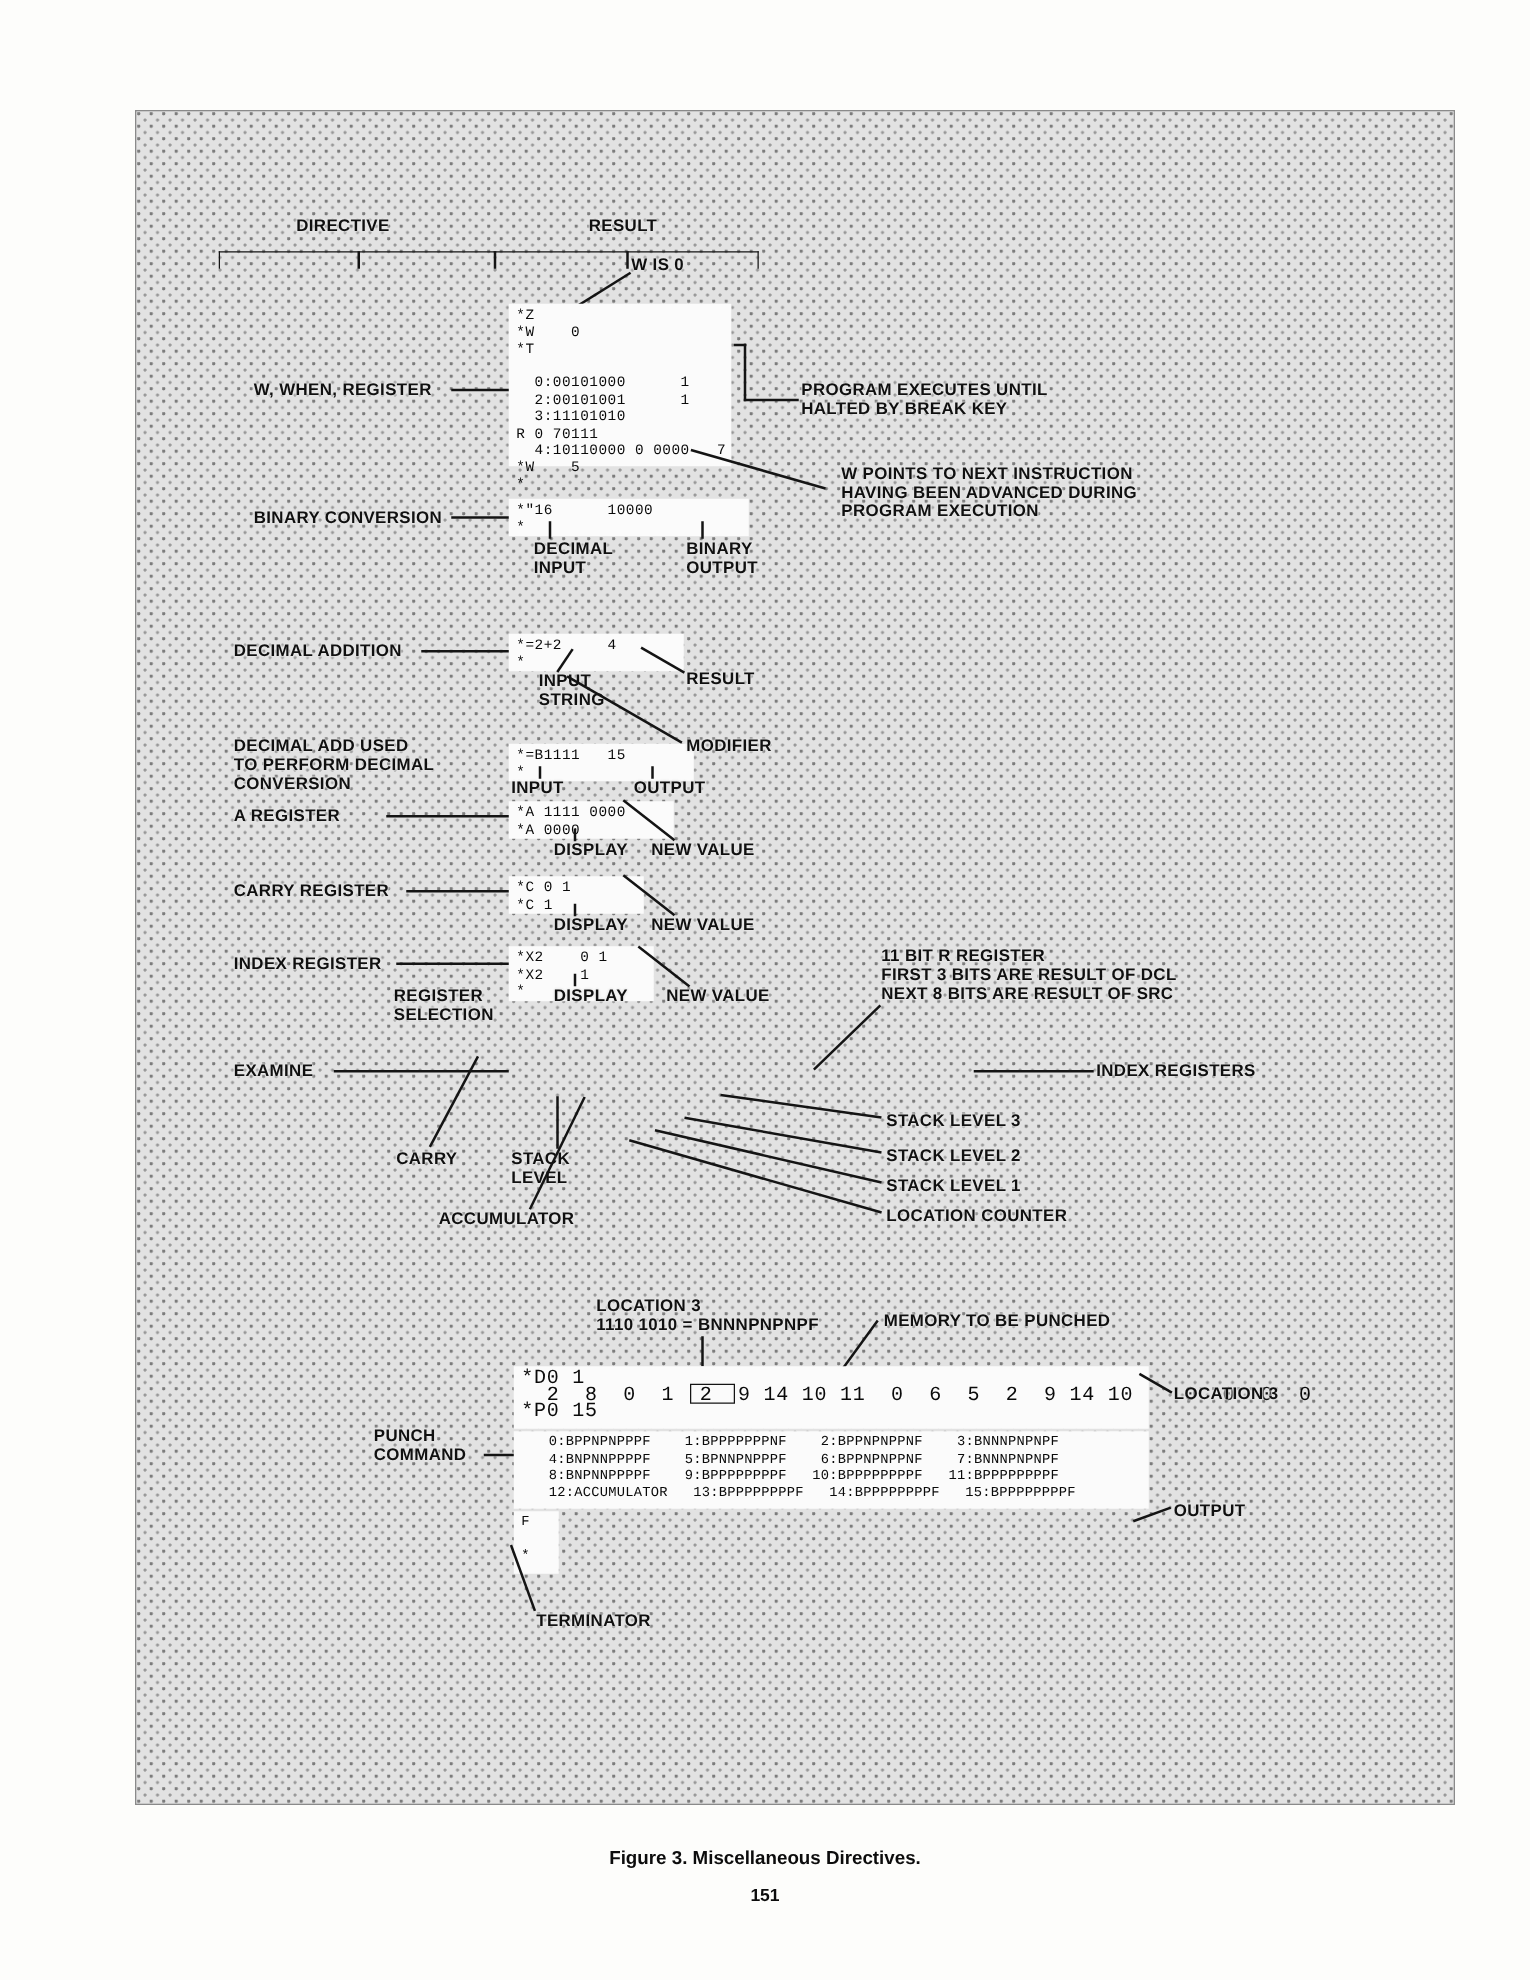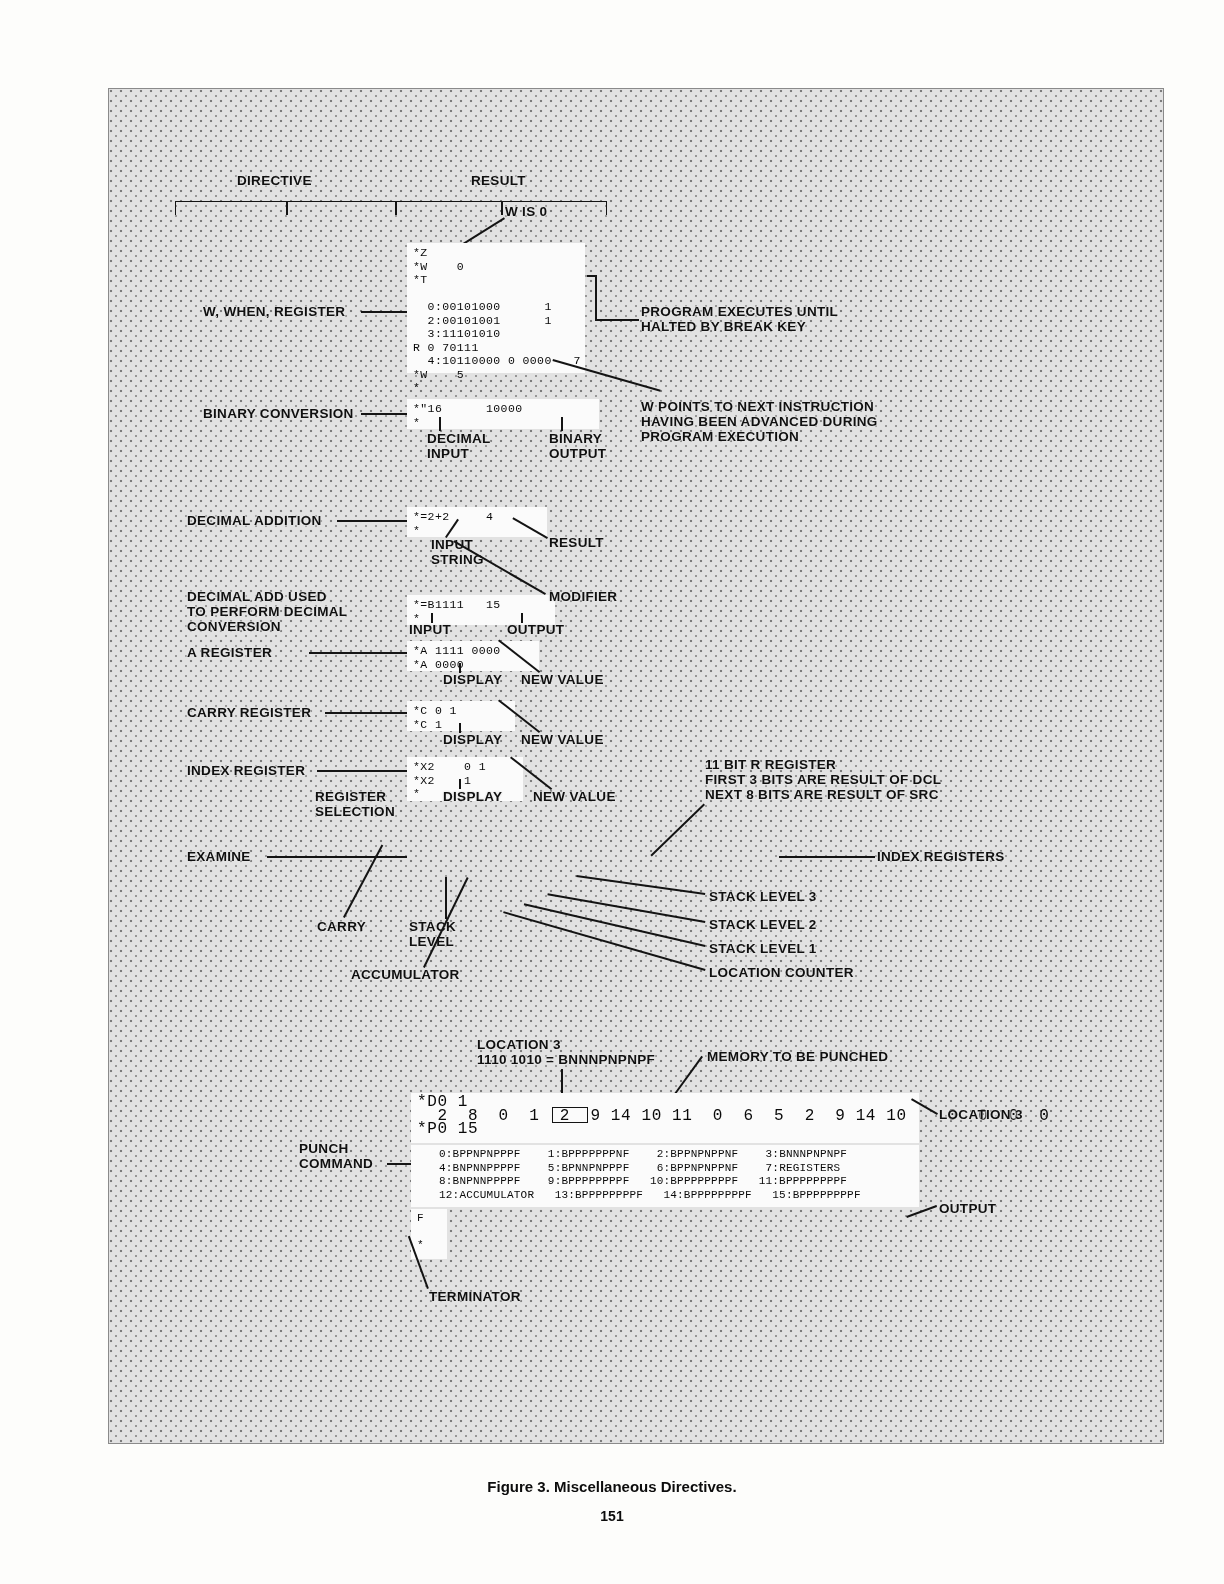--- a/index.html
+++ b/index.html
@@ -149,21 +149,21 @@
 
     <div class="lbl" style="left:94px; top:215px;">W, WHEN, REGISTER</div>
     <div class="ln hline" style="left:252px; top:222px; width:46px;"></div>
 
     <div class="lbl" style="left:532px; top:215px; white-space:pre;"><span>PROGRAM EXECUTES UNTIL
 HALTED BY BREAK KEY</span></div>
     <div class="ln hline" style="left:486px; top:230px; width:44px;"></div>
     <div class="ln vline" style="left:486px; top:186px; height:46px;"></div>
     <div class="ln hline" style="left:478px; top:186px; width:10px;"></div>
 
-    <div class="lbl" style="left:532px; top:282px;margin-top:28px;"><span>W POINTS TO NEXT INSTRUCTION
+    <div class="lbl" style="left:564px; top:282px;"><span>W POINTS TO NEXT INSTRUCTION
 HAVING BEEN ADVANCED DURING
 PROGRAM EXECUTION</span></div>
     <div class="diag" style="left:444px; top:270px; width:112px; transform:rotate(16deg);"></div>
 
     <div class="term" style="left:298px; top:310px; width:192px; height:30px;">*"16      10000
 *</div>
 
     <div class="lbl" style="left:94px; top:317px;">BINARY CONVERSION</div>
     <div class="ln hline" style="left:252px; top:324px; width:46px;"></div>
 
@@ -276,21 +276,21 @@
     <div class="lbl" style="left:598px; top:960px;">MEMORY TO BE PUNCHED</div>
     <div class="diag" style="left:594px; top:968px; width:48px; transform:rotate(126deg);"></div>
 
     <div class="term" style="left:302px; top:1004px; width:508px; height:50px; font-size:16px; letter-spacing:0.6px;">*D0 1
   2  8  0  1  2  9 14 10 11  0  6  5  2  9 14 10    0  0  0  0
 *P0 15</div>
 
     <div class="boxnum" style="left:443px; top:1018px; width:36px; height:16px;"></div>
 
     <div class="term" style="left:302px; top:1056px; width:508px; height:62px; font-size:11px; letter-spacing:0.2px; padding-left:28px;"><span><span>0:BPPNPNPPPF</span>    <span>1:BPPPPPPPNF</span>    <span>2:BPPNPNPPNF</span>    <span>3:BNNNPNPNPF</span></span>
-<span><span>4:BNPNNPPPPF</span>    <span>5:BPNNPNPPPF</span>    <span>6:BPPNPNPPNF</span>    <span>7:REGISTERS</span></span>
+<span><span>4:BNPNNPPPPF</span>    <span>5:BPNNPNPPPF</span>    <span>6:BPPNPNPPNF</span>    <span>7:BNNNPNPNPF</span></span>
 <span><span>8:BNPNNPPPPF</span>    <span>9:BPPPPPPPPF</span>   <span>10:BPPPPPPPPF</span>   <span>11:BPPPPPPPPF</span></span>
 <span><span>12:ACCUMULATOR</span>   <span>13:BPPPPPPPPF</span>   <span>14:BPPPPPPPPF</span>   <span>15:BPPPPPPPPF</span></span></div>
 
     <div class="term" style="left:302px; top:1120px; width:36px; height:50px; font-size:11px;">F
 
 *</div>
 
     <div class="lbl" style="left:830px; top:1018px;">LOCATION 3</div>
     <div class="diag" style="left:828px; top:1026px; width:30px; transform:rotate(-150deg);"></div>
 

